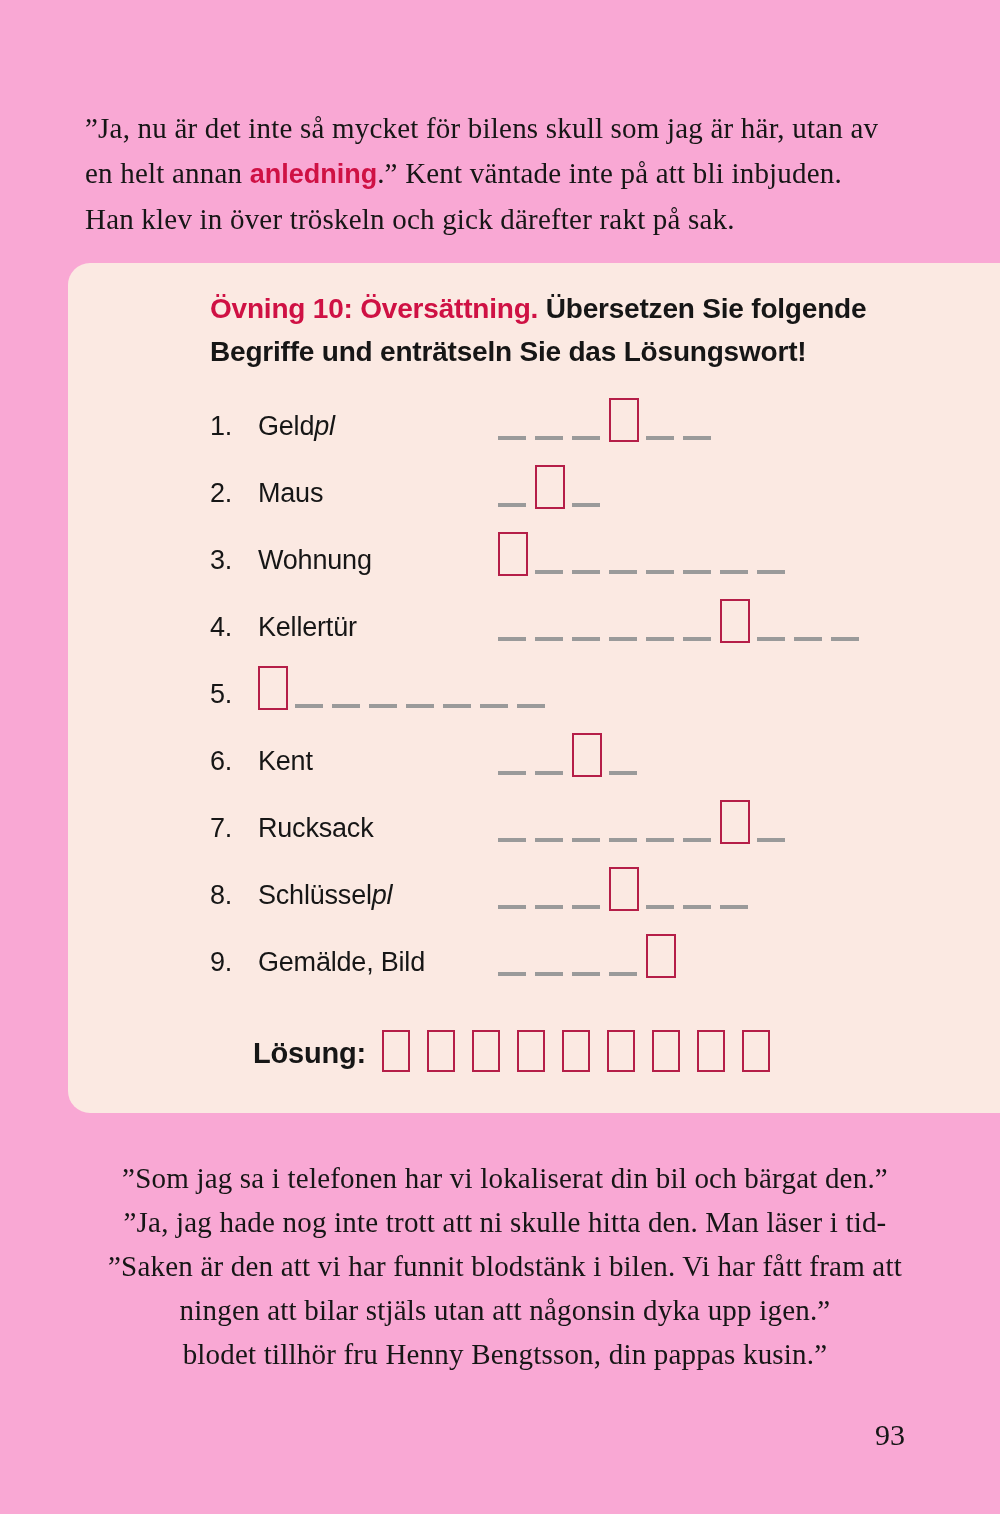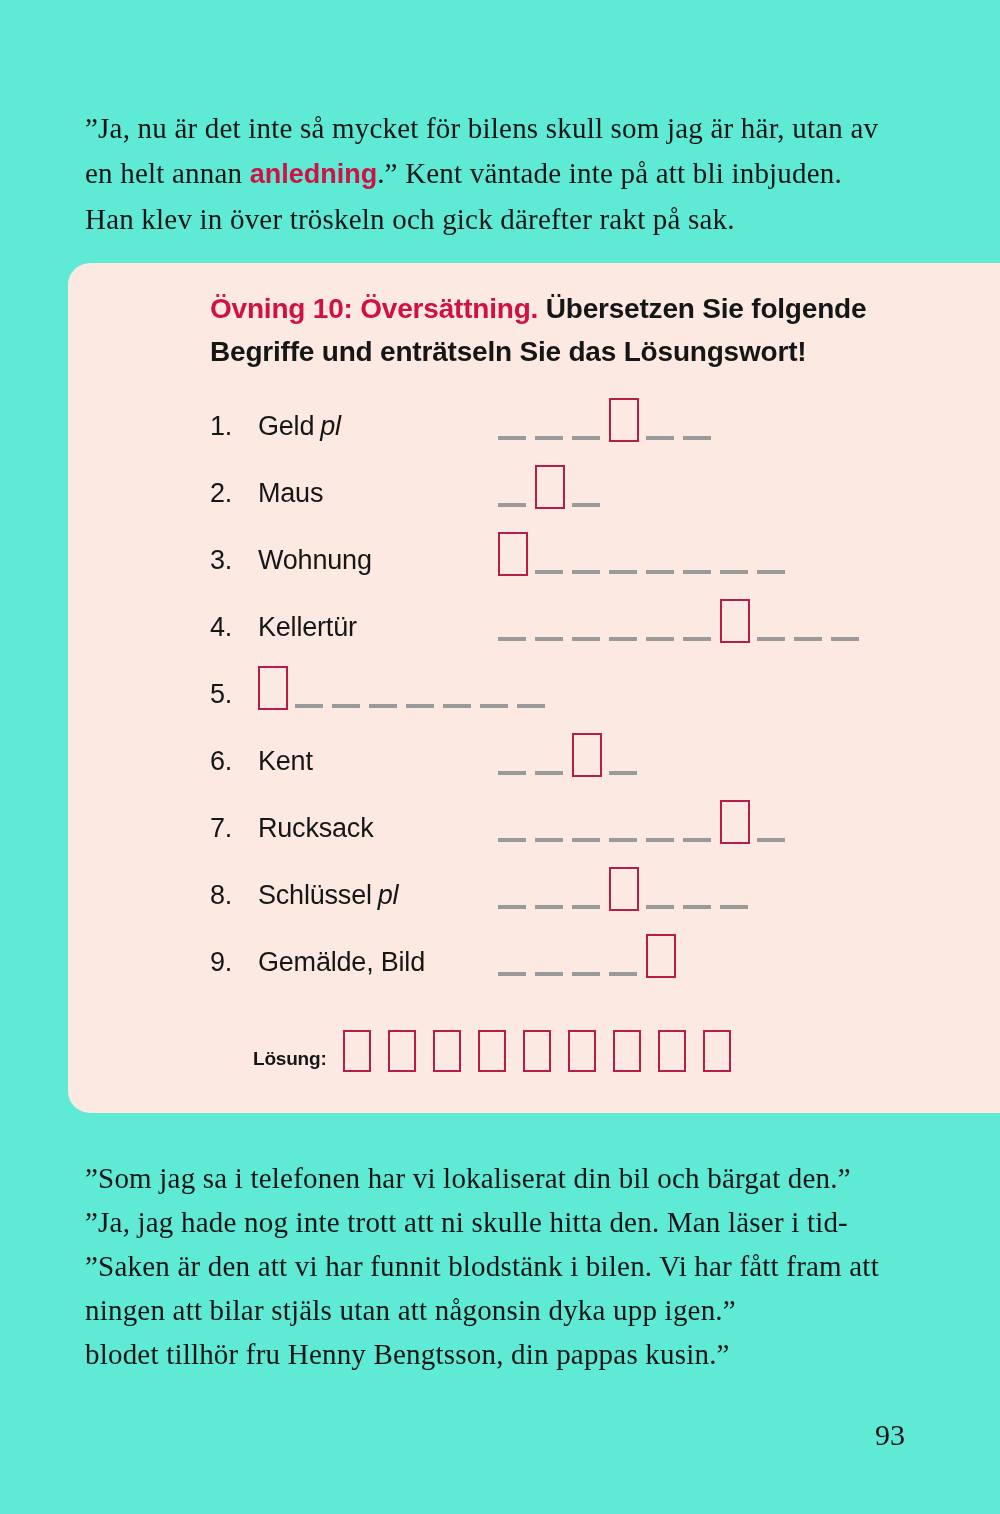--- a/index.html
+++ b/index.html
@@ -7,21 +7,21 @@
     --box-border:#b51e48;
     --box-bg:#fbe9e2;
     --dash:#9a9a9a;
     --ink:#161616;
   }
   html,body{margin:0;padding:0;background:#ffffff;}
   .page{
     position:relative;
     width:1000px;
     height:1514px;
-    background:#5eead4;
+    background:#f9a8d4;
     overflow:hidden;
     font-family:"Liberation Serif", serif;
     color:var(--ink);
   }
   
   .paragraph{
     position:absolute;
     left:85px;
     width:840px;
     font-size:29px;
@@ -29,21 +29,21 @@
     letter-spacing:0.2px;
   }
   .paragraph .line{white-space:nowrap;}
   .paragraph .red-word{
     color:var(--accent);
     font-family:"Liberation Sans", sans-serif;
     font-weight:700;
     font-size:27px;
     letter-spacing:0;
   }
-  #outro-paragraph{line-height:44px;}
+  #outro-paragraph{line-height:44px;text-align:center;}
 
   
   .exercise-box{
     position:absolute;
     left:68px; top:263px;
     width:932px; height:850px;
     background:var(--box-bg);
     border-radius:22px 0 0 22px;
     font-family:"Liberation Sans", sans-serif;
     letter-spacing:-0.2px;
@@ -62,21 +62,21 @@
     position:absolute;
     left:142px; top:112px; width:760px;
   }
   .item-row{
     display:flex;
     align-items:flex-end;
     height:67px;
   }
   .item-num{width:48px; font-size:27px;}
   .item-term{width:240px; font-size:27px;}
-  .item-term .ital{font-style:italic; margin-left:6px;}
+  .item-term .ital{font-style:italic; }
   .item-pattern{display:flex; align-items:flex-end;}
   .dash{
     width:28px; height:4px;
     background:var(--dash);
     margin:0 9px 2px 0;
   }
   .letter-box{
     width:26px; height:40px;
     border:2px solid var(--box-border);
     margin:0 7px 0 0;
@@ -84,21 +84,21 @@
   }
 
   .solution-row{
     position:absolute;
     left:185px; top:753px;
     height:62px;
     display:flex;
     align-items:flex-end;
   }
   .solution-label{
-    font-size:19px;
+    font-size:29px;
     font-weight:700;
     margin-right:16px;
     padding-bottom:8px;
   }
   .solution-box{
     width:24px; height:38px;
     border:2px solid var(--box-border);
     margin-right:17px;
     margin-bottom:6px;
   }

